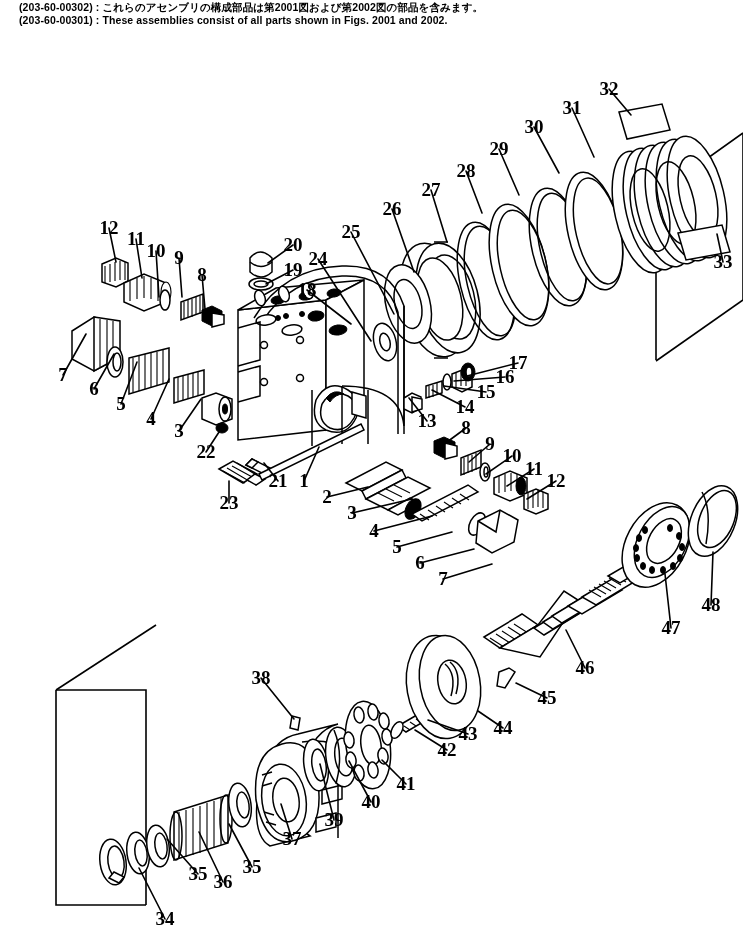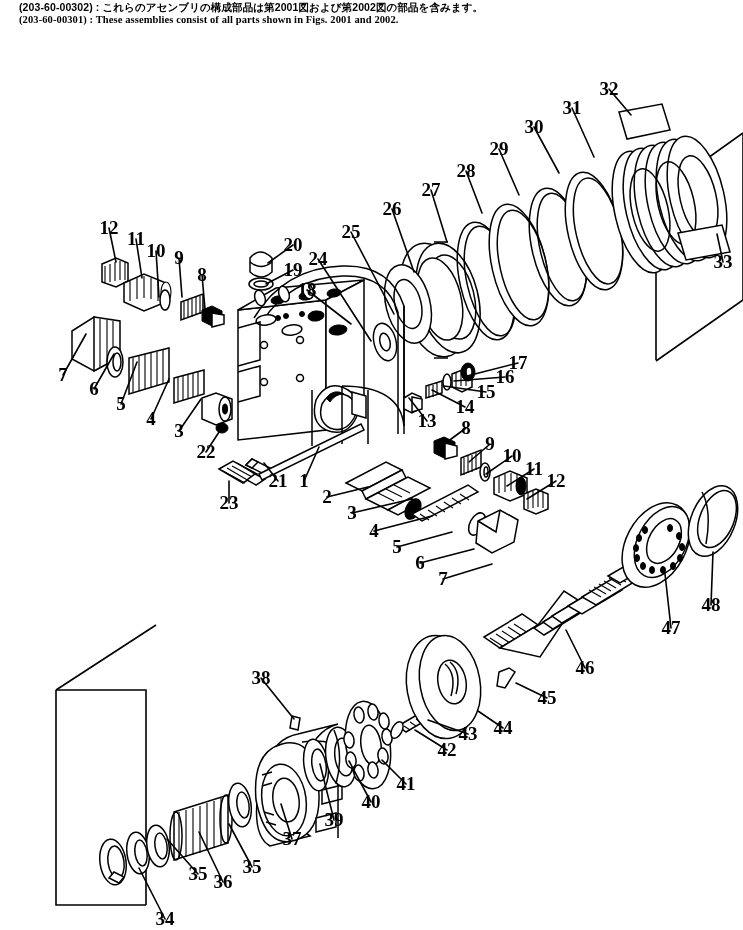--- a/index.html
+++ b/index.html
@@ -2,21 +2,21 @@
 <html><head>
 <meta charset="utf-8">
 <title>Parts Diagram</title>
 <style>
   html,body{margin:0;padding:0;background:#ffffff;}
   body{width:743px;height:930px;position:relative;overflow:hidden;
        font-family:"Liberation Sans", sans-serif;color:#000;}
   #stage{position:absolute;left:16px;top:0;width:743px;height:794px;text-align:center;}
   .hdr{position:absolute;left:3px;font-weight:bold;white-space:nowrap;}
   #hdr-ja{top:1px;font-size:10.5px;letter-spacing:.1px;}
-  #hdr-en{top:14px;font-size:10.5px;letter-spacing:.1px;font-family:Liberation Serif, serif;}
+  #hdr-en{top:14px;font-size:10.5px;letter-spacing:.1px;}
   svg{position:absolute;left:0;top:0;}
   .num{font-family:"Liberation Serif", serif;font-weight:bold;font-size:19px;
        fill:#000;}
   .lead{stroke:#000;stroke-width:1.6;fill:none;stroke-linecap:round;}
   .frame{stroke:#000;stroke-width:1.6;fill:none;}
   .ln{stroke:#000;stroke-width:1.5;fill:none;}
   .lnt{stroke:#000;stroke-width:1.1;fill:none;}
   .fillw{fill:#fff;stroke:#000;stroke-width:1.5;}
   .fillwt{fill:#fff;stroke:#000;stroke-width:1.1;}
   .fillk{fill:#000;stroke:#000;stroke-width:1;}

